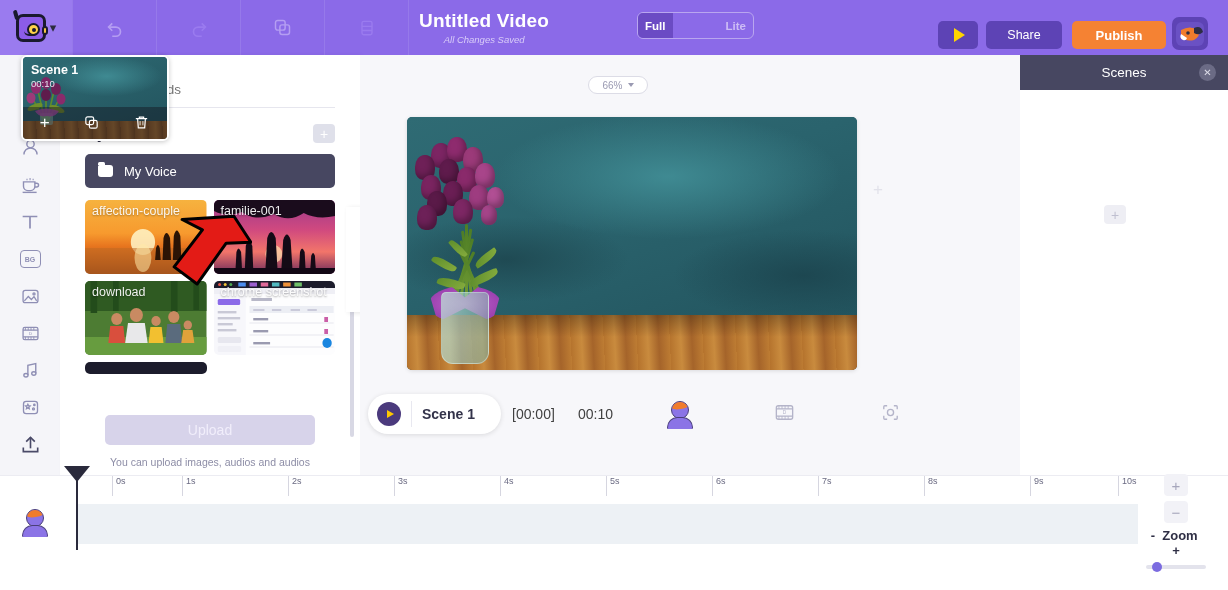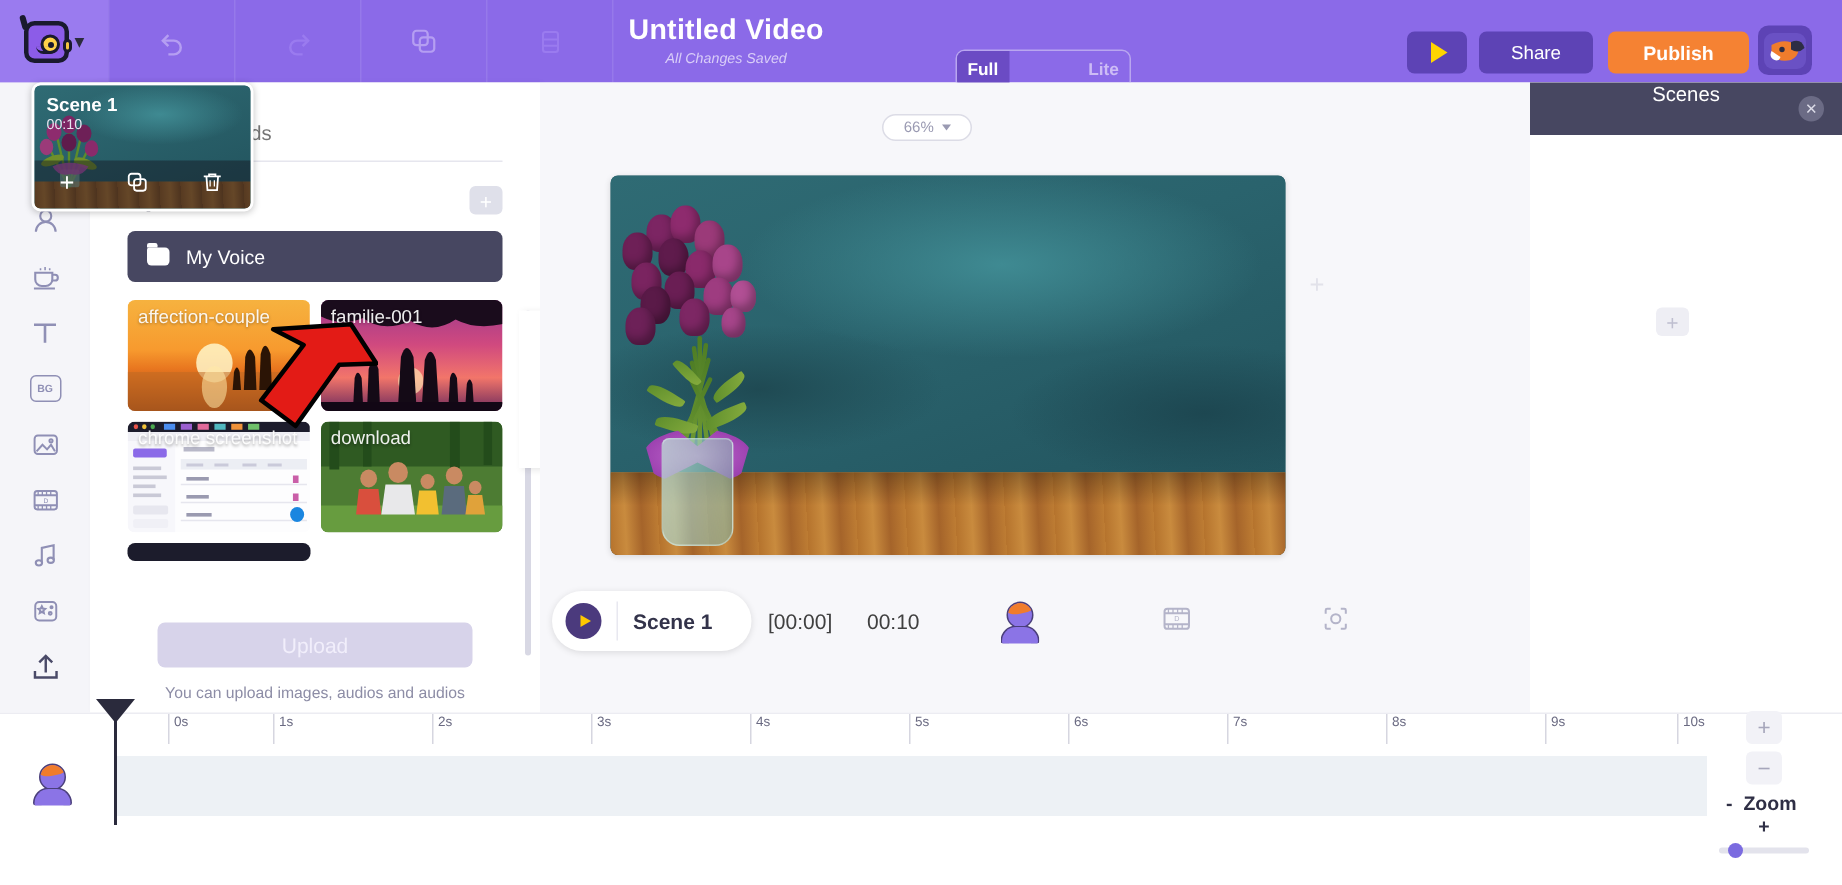--- a/index.html
+++ b/index.html
@@ -51,21 +51,21 @@
     color:#b59ef2;
   }
   .tool-btn svg { display:block; }
   .tool-sep { width:1px; height:55px; background:rgba(255,255,255,0.10); }
 
   .title-block{ margin-left:10px; display:flex; flex-direction:column; align-items:center; }
   .title-main{ color:#fff; font-size:19px; font-weight:bold; letter-spacing:.2px; }
   .title-sub{ color:#d9cdf8; font-size:9.5px; font-style:italic; margin-top:2px; }
 
   .mode-toggle{
-    position:absolute; left:637px; top:33px; width:117px; height:27px;
+    position:absolute; left:637px; top:12px; width:117px; height:27px;
     border:1px solid #b9a6ef; border-radius:6px; display:flex; overflow:hidden;gap:46px;
   }
   .mode-seg{ flex:1; display:flex; align-items:center; justify-content:center;
     font-size:11.5px; font-weight:bold; color:#cdbcf5; }
   .mode-seg.active{ background:#6b4bc4; color:#fff; }
 
   .play-btn{
     position:absolute; left:938px; top:21px; width:40px; height:28px;
     background:#5d43b5; border-radius:5px; display:flex; align-items:center; justify-content:center;
   }
@@ -219,21 +219,21 @@
 
   .avatar-ico{ position:relative; width:26px; height:28px; }
   .av-head{ position:absolute; left:4px; top:0; width:18px; height:18px; border-radius:50%;
             background:#8b74e6; border:1.6px solid #4a3f7a; overflow:hidden;}
   .av-hair{ position:absolute; left:-1px; top:-2px; width:20px; height:9px; background:#f07c2c; border-radius:50% 50% 60% 40%; transform:rotate(-8deg);}
   .av-body{ position:absolute; left:0; bottom:0; width:26px; height:12px;
             background:#8b74e6; border:1.6px solid #4a3f7a; border-radius:13px 13px 2px 2px; border-bottom:none;}
 
   
   .scenes-panel{ position:absolute; left:1020px; top:55px; width:208px; height:420px; background:#fff; }
-  .scenes-head{ height:35px; background:#474761; display:flex; justify-content:center; position:relative;}
+  .scenes-head{ height:35px; background:#474761; display:flex; align-items:center; justify-content:center; position:relative;}
   .scenes-title{ color:#fff; font-size:13.5px; }
   .scenes-close{ position:absolute; right:12px; top:9px; width:17px;height:17px;border-radius:50%;
     background:#6b6b85; color:#dcdce8; font-size:10px; display:flex;align-items:center;justify-content:center;}
   .scene-card{
     position:absolute; left:21px; top:55px; width:148px; height:86px; border-radius:6px;
     overflow:hidden; border:2px solid #fff; box-shadow:0 1px 5px rgba(0,0,0,.22); background:#2b6069;
   }
   .sc-wall{ position:absolute; inset:0 0 18px 0;
     background: radial-gradient(ellipse 55% 45% at 58% 30%, #3f8a92 0%, rgba(63,138,146,0) 70%),
                 linear-gradient(160deg,#2f6b74,#23555f); }
@@ -472,20 +472,47 @@
             <path d="M24 52 q2 -7 5 0 l1 18 h-7z"></path>
               <path d="M34 46 q3 -10 7 0 l1 24 h-9z"></path>
             <path d="M57 38 q4 -12 9 0 l2 32 h-13z"></path>
               <path d="M74 40 q4 -11 8 0 l2 30 h-12z"></path>
             <path d="M92 52 q2 -7 5 0 l1 18 h-7z"></path>
               <path d="M104 56 q2 -6 4 0 l1 14 h-6z"></path>
           </g>
           <rect y="68" width="130" height="6" fill="#120715"></rect>
         </svg>
         <div class="thumb-label">familie-001</div>
+      </div>
+
+      <div class="thumb">
+        <svg width="100%" height="100%" viewBox="0 0 130 74" preserveAspectRatio="none">
+          <rect width="130" height="74" fill="#4d7c33"></rect>
+          <rect width="130" height="30" fill="#2f5a22"></rect>
+          <g fill="#234c1b">
+              <rect x="6" y="0" width="7" height="32"></rect>
+              <rect x="30" y="0" width="6" height="30"></rect>
+            <rect x="92" y="0" width="7" height="31"></rect>
+              <rect x="116" y="0" width="6" height="29"></rect>
+            </g>
+          <rect y="56" width="130" height="18" fill="#679c3f"></rect>
+          <g>
+            <circle cx="34" cy="38" r="6" fill="#c98a62"></circle>
+              <path d="M27 45h14l2 17H25z" fill="#d94f3d"></path>
+            <circle cx="55" cy="34" r="7" fill="#c98a62"></circle>
+              <path d="M46 42h18l3 20H43z" fill="#e8e8ea"></path>
+            <circle cx="76" cy="40" r="5" fill="#c98a62"></circle>
+              <path d="M70 46h12l2 16H68z" fill="#f2c030"></path>
+            <circle cx="95" cy="36" r="6" fill="#c98a62"></circle>
+              <path d="M88 43h14l2 19H86z" fill="#5a6b7d"></path>
+            <circle cx="110" cy="44" r="4.5" fill="#c98a62"></circle>
+              <path d="M105 49h10l2 13h-14z" fill="#e0a23a"></path>
+          </g>
+        </svg>
+        <div class="thumb-label">download</div>
       </div>
 
       <div class="thumb">
         <svg width="100%" height="100%" viewBox="0 0 130 74" preserveAspectRatio="none">
           <rect width="130" height="74" fill="#fdfdfe"></rect>
           <rect width="130" height="7" fill="#1c1c2c"></rect>
           <g>
               <circle cx="6" cy="3.5" r="1.6" fill="#e8544a"></circle>
               <circle cx="12" cy="3.5" r="1.6" fill="#f0c23a"></circle>
              <circle cx="18" cy="3.5" r="1.6" fill="#4aa84f"></circle>
@@ -527,47 +554,20 @@
             </g>
           <g fill="#ca5fa8">
               <rect x="118" y="36" width="4" height="5"></rect>
               <rect x="118" y="48" width="4" height="5"></rect>
             </g>
           <circle cx="121" cy="62" r="5" fill="#1a86e0"></circle>
         </svg>
         <div class="thumb-label">chrome screenshot</div>
       </div>
 
-      <div class="thumb">
-        <svg width="100%" height="100%" viewBox="0 0 130 74" preserveAspectRatio="none">
-          <rect width="130" height="74" fill="#4d7c33"></rect>
-          <rect width="130" height="30" fill="#2f5a22"></rect>
-          <g fill="#234c1b">
-              <rect x="6" y="0" width="7" height="32"></rect>
-              <rect x="30" y="0" width="6" height="30"></rect>
-            <rect x="92" y="0" width="7" height="31"></rect>
-              <rect x="116" y="0" width="6" height="29"></rect>
-            </g>
-          <rect y="56" width="130" height="18" fill="#679c3f"></rect>
-          <g>
-            <circle cx="34" cy="38" r="6" fill="#c98a62"></circle>
-              <path d="M27 45h14l2 17H25z" fill="#d94f3d"></path>
-            <circle cx="55" cy="34" r="7" fill="#c98a62"></circle>
-              <path d="M46 42h18l3 20H43z" fill="#e8e8ea"></path>
-            <circle cx="76" cy="40" r="5" fill="#c98a62"></circle>
-              <path d="M70 46h12l2 16H68z" fill="#f2c030"></path>
-            <circle cx="95" cy="36" r="6" fill="#c98a62"></circle>
-              <path d="M88 43h14l2 19H86z" fill="#5a6b7d"></path>
-            <circle cx="110" cy="44" r="4.5" fill="#c98a62"></circle>
-              <path d="M105 49h10l2 13h-14z" fill="#e0a23a"></path>
-          </g>
-        </svg>
-        <div class="thumb-label">download</div>
-      </div>
-
       <div class="thumb partial" style="background:#1c1c2c"></div>
       <div class="thumb partial" style="background:#ffffff"></div>
     </div>
 
     <div class="panel-scroll"></div>
   </div>
 
   <div class="upload-btn">Upload</div>
   <div class="upload-hint">You can upload images, audios and audios</div>
 

